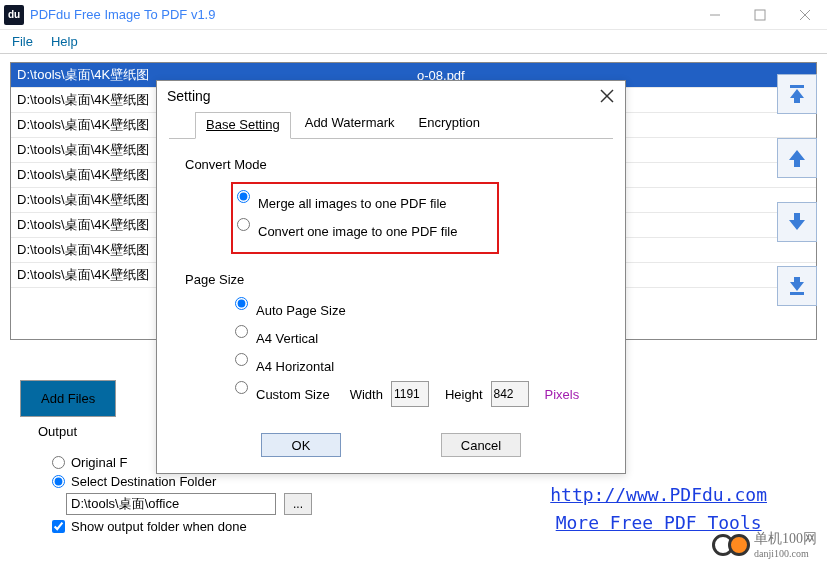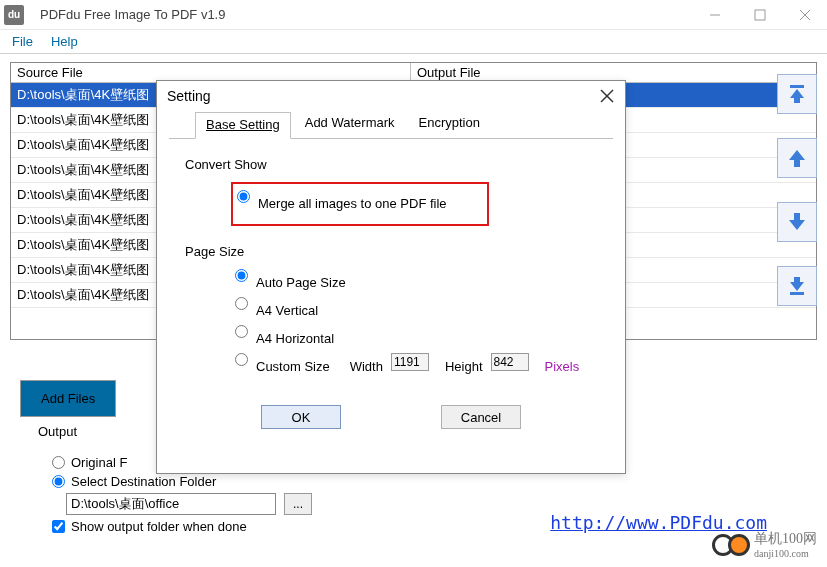--- a/index.html
+++ b/index.html
@@ -1,21 +1,21 @@
 <!DOCTYPE html>
 <html><head>
 <meta charset="utf-8">
 <style>
 * { margin: 0; padding: 0; box-sizing: border-box; }
 body { font-family: "SimSun", "Microsoft YaHei", Arial, sans-serif; font-size: 12px; background: #fff; width: 827px; height: 567px; position: relative; overflow: hidden; }
 
 
 .titlebar { height: 30px; display: flex; align-items: center; border-bottom: 1px solid #e8e8e8; padding-left: 4px; }
-.titlebar-icon { width: 20px; height: 20px; background: #737373; border-radius: 2px; display: flex; align-items: center; justify-content: center; font-size: 10px; color: #fff; font-weight: bold; margin-right: 16px; }
-.titlebar-text { color: #404040; font-size: 13px; flex: 1; }
+.titlebar-icon { width: 20px; height: 20px; background: #0f172a; border-radius: 2px; display: flex; align-items: center; justify-content: center; font-size: 10px; color: #fff; font-weight: bold; margin-right: 6px; }
+.titlebar-text { color: #3b82f6; font-size: 13px; flex: 1; }
 .win-controls { display: flex; }
 .win-btn { width: 45px; height: 28px; display: flex; align-items: center; justify-content: center; color: #888; cursor: pointer; }
 .win-btn svg { stroke: #9a9a9a; stroke-width: 1; fill: none; }
 
 
 .menubar { height: 24px; display: flex; align-items: center; padding-left: 12px; gap: 18px; border-bottom: 1px solid #d0d0d0; }
 .menubar span { color: #0369a1; font-size: 13px; cursor: pointer; }
 
 
 .file-area { margin: 8px 10px 6px 10px; border: 1px solid #888; background: #fff; height: 278px; overflow: hidden; }
@@ -61,21 +61,21 @@
 .dlg-close { width: 24px; height: 24px; display: flex; align-items: center; justify-content: center; cursor: pointer; color: #333; font-size: 16px; }
 .dlg-tabs { display: flex; border-bottom: 1px solid #c0c0c0; margin: 0 12px; padding-left: 26px; }
 .dlg-tab { padding: 4px 10px 6px 10px; font-size: 13px; cursor: pointer; margin-right: 4px; }
 .dlg-tab.active { border: 1px solid #c0c0c0; border-bottom: 1px solid #fff; position: relative; top: 1px; background: #fff; text-decoration: underline; }
 .dlg-body { padding: 18px 28px; }
 .dlg-group-title { font-size: 13px; margin-bottom: 10px; }
 .dlg-radio-list { margin-left: 50px; margin-bottom: 18px; }
 .dlg-radio-row { display: flex; align-items: flex-start; gap: 8px; font-size: 13px; line-height: 28px; }
 .red-box { border: 2px solid #e01818; padding: 6px 40px 6px 4px; display: inline-block; margin-left: 46px; margin-bottom: 18px; }
 .red-box .dlg-radio-row { margin-left: 0; }
-.size-row input[type=text] { width: 38px; height: 18px; border: 1px solid #999; background: #f4f4f4; font-size: 12px; text-align: left; padding: 0 2px; }
+.size-row input[type=text] { width: 38px; height: 26px; border: 1px solid #999; background: #f4f4f4; font-size: 12px; text-align: left; padding: 0 2px; }
 .pixels { color: #a21caf; margin-left: 8px; font-size: 13px; }
 .dlg-buttons { display: flex; justify-content: center; gap: 100px; margin-top: 24px; }
 .dlg-btn { width: 80px; height: 24px; border: 1px solid #7a97c0; background: #e3ecf8; font-size: 13px; cursor: pointer; }
 .dlg-btn.cancel { background: #efefef; border: 1px solid #b0b0b0; }
 
 input[type=radio], input[type=checkbox] { margin: 0; }
 </style>
 </head>
 <body>
 
@@ -101,24 +101,20 @@
       </div>
   </div>
 </div>
 
 <div class="menubar">
   <span>File</span>
   <span>Help</span>
 </div>
 
 <div class="file-area">
-  <div class="file-header">
-    <div class="col-src">Source File</div>
-    <div class="col-out">Output File</div>
-  </div>
   <div class="file-rows" id="file-rows">
       <div class="file-row selected">
         <div class="col-src">D:\tools\桌面\4K壁纸图</div>
         <div class="col-out">o-08.pdf</div>
       </div>
       <div class="file-row">
         <div class="col-src">D:\tools\桌面\4K壁纸图</div>
         <div class="col-out">o-08.pdf</div>
       </div>
       <div class="file-row">
@@ -198,20 +194,21 @@
     </div>
     <div class="check-row">
       <input type="checkbox" checked="" style="">
       <span>Show output folder when done</span>
     </div>
   </div>
 </div>
 
 <div class="links">
   <a href="#">http://www.PDFdu.com</a>
+  <a href="#">More Free PDF Tools</a>
 </div>
 
 <div class="watermark">
   <div class="wm-circles">
       <div class="wm-c"></div>
       <div class="wm-c orange"></div>
     </div>
   <div>
     <div class="wm-text">单机100网</div>
     <div class="wm-text" style="font-size:10px;">danji100.com</div>
@@ -227,25 +224,29 @@
           <line x1="13" y1="1" x2="1" y2="13" stroke="#333" stroke-width="1.5"></line>
         </svg>
     </div>
   </div>
   <div class="dlg-tabs">
     <div class="dlg-tab active">Base Setting</div>
     <div class="dlg-tab">Add Watermark</div>
     <div class="dlg-tab">Encryption</div>
   </div>
   <div class="dlg-body">
-    <div class="dlg-group-title">Convert Show</div>
+    <div class="dlg-group-title">Convert Mode</div>
     <div class="red-box">
       <div class="dlg-radio-row">
         <input type="radio" name="cm" checked="" style="">
         <span>Merge all images to one PDF file</span>
+      </div>
+      <div class="dlg-radio-row">
+        <input type="radio" name="cm" style="">
+        <span>Convert one image to one PDF file</span>
       </div>
     </div>
 
     <div class="dlg-group-title">Page Size</div>
     <div class="dlg-radio-list">
       <div class="dlg-radio-row">
         <input type="radio" name="ps" checked="" style="">
         <span>Auto Page Size</span>
       </div>
       <div class="dlg-radio-row">

